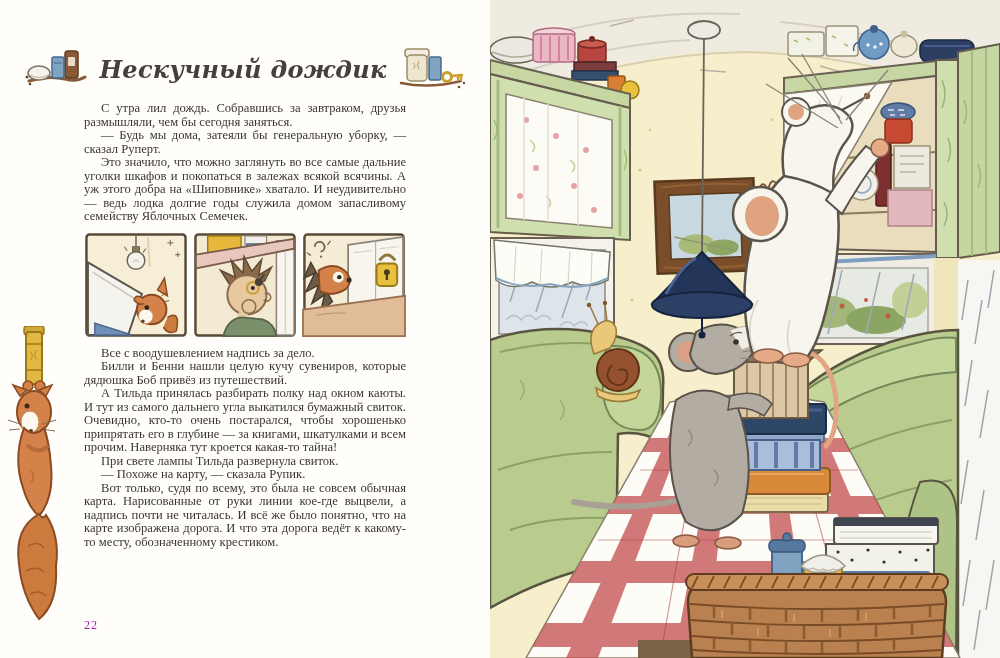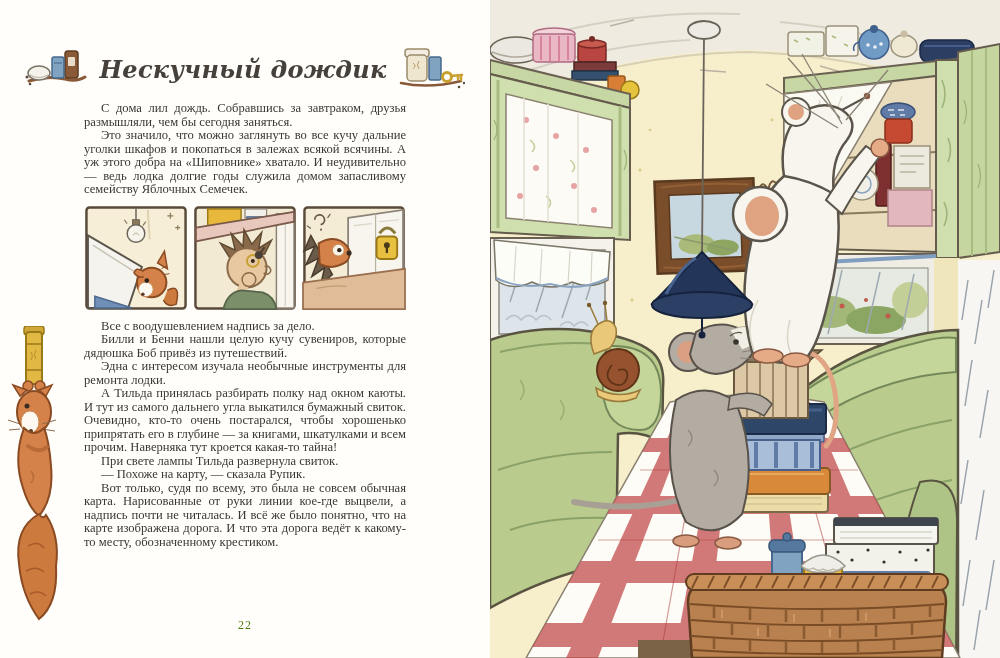--- a/index.html
+++ b/index.html
@@ -16,22 +16,22 @@
     margin:0;font-family:"DejaVu Serif",serif;font-style:italic;font-weight:700;
     font-size:24px;color:#46403a;letter-spacing:.3px;white-space:nowrap;
   }
   .deco{flex:0 0 auto;}
   .bp{margin:0;text-indent:1.35em;font-size:12.6px;line-height:13.5px;text-align:justify;}
   .text-top{margin-top:4px;}
   .strip{display:flex;gap:5px;margin:9px 0 10px 0;}
   .panel{flex:1 1 0;height:104px;}
   .panel svg{display:block;width:100%;height:100%;}
   .pageno{
-    position:absolute;left:84px;top:618px;width:322px;text-align:center;
-    font-size:12px;color:#4d7c0f;letter-spacing:1px;
+    position:absolute;left:84px;top:618px;width:322px;text-align:left;
+    font-size:12px;color:#a21caf;letter-spacing:1px;
   }
   
   .right-page{position:absolute;left:490px;top:0;width:510px;height:658px;}
   .right-page svg{display:block;width:510px;height:658px;}
 </style>
 </head>
 <body>
 
 <div class="spread">
 
@@ -83,22 +83,23 @@
           <path d="M14,16 q4,3 0,6 M20,14 q-3,4 0,8" stroke="#b89a6a" stroke-width="1" fill="none"></path>
           <rect x="30" y="10" width="12" height="23" rx="2" fill="#7fa3c0" stroke="#46698c" stroke-width="1.5"></rect>
           <circle cx="48" cy="30" r="4.5" stroke="#c8a030" stroke-width="3" fill="none"></circle>
           <path d="M52,29 L63,28 M59,28 L59,32 M62,28 L62,33" stroke="#c8a030" stroke-width="2.5" stroke-linecap="round"></path>
           <circle cx="60" cy="40" r="1.3" fill="#5a4a3a"></circle>
             <circle cx="65" cy="36" r="1.2" fill="#5a4a3a"></circle>
         </svg>
       </div>
 
       <div class="text-top">
-        <p class="bp">С дома лил дождь. Собравшись за завтраком, друзья размышляли, чем бы сегодня заняться.</p>
-        <p class="bp">Это значило, что можно заглянуть во все кучу дальние уголки шкафов и покопаться в залежах всякой всячины. А уж этого добра на «Шиповнике» хватало. И неудивительно — ведь лодка долгие годы служила домом запасливому семейству Яблочных Семечек.</p>
+        <p class="bp">С утра лил дождь. Собравшись за завтраком, друзья размышляли, чем бы сегодня заняться.</p>
+        <p class="bp">— Будь мы дома, затеяли бы генеральную уборку, — сказал Руперт.</p>
+        <p class="bp">Это значило, что можно заглянуть во все самые дальние уголки шкафов и покопаться в залежах всякой всячины. А уж этого добра на «Шиповнике» хватало. И неудивительно — ведь лодка долгие годы служила домом запасливому семейству Яблочных Семечек.</p>
       </div>
 
       <div class="strip">
         <div class="panel">
           <svg viewBox="0 0 104 106">
             <rect x="1.5" y="1.5" width="101" height="103" rx="3" fill="#f6eed6" stroke="#5a4a3a" stroke-width="2.5"></rect>
             <line x1="64" y1="4" x2="66" y2="34" stroke="#ddd2b2" stroke-width="2"></line>
             <path d="M84,10 l6,0 m-3,-3 l0,6 M92,22 l5,0 m-2.5,-2.5 l0,5" stroke="#8a7a5a" stroke-width="1.2"></path>
             <line x1="52" y1="3" x2="52" y2="15" stroke="#6a645a" stroke-width="1.5"></line>
             <rect x="48.5" y="14" width="7" height="6" fill="#8a7a5a" stroke="#6a645a" stroke-width="1"></rect>
@@ -158,21 +159,20 @@
             <circle cx="47" cy="48" r="2.6" fill="#3a2c20"></circle>
             <path d="M0,78 L104,64 L104,105 L0,105 Z" fill="#e0bd98" stroke="#9a7050" stroke-width="1.8"></path>
             <path d="M14,84 Q30,80 44,82" stroke="#c09a74" stroke-width="1.2" fill="none"></path>
           </svg>
         </div>
       </div>
 
       <div>
         <p class="bp">Все с воодушевлением надпись за дело.</p>
         <p class="bp">Билли и Бенни нашли целую кучу сувениров, которые дядюшка Боб привёз из путешествий.</p>
-        <p class="bp">Эдна с интересом изучала необычные инструменты для ремонта лодки.</p>
         <p class="bp">А Тильда принялась разбирать полку над окном каюты. И тут из самого дальнего угла выкатился бумажный свиток. Очевидно, кто-то очень постарался, чтобы хорошенько припрятать его в глубине — за книгами, шкатулками и всем прочим. Наверняка тут кроется какая-то тайна!</p>
         <p class="bp">При свете лампы Тильда развернула свиток.</p>
         <p class="bp">— Похоже на карту, — сказала Рупик.</p>
         <p class="bp">Вот только, судя по всему, это была не совсем обычная карта. Нарисованные от руки линии кое-где выцвели, а надпись почти не читалась. И всё же было понятно, что на карте изображена дорога. И что эта дорога ведёт к какому-то месту, обозначенному крестиком.</p>
       </div>
     </div>
 
     <div class="pageno">22</div>
   </div>
 

